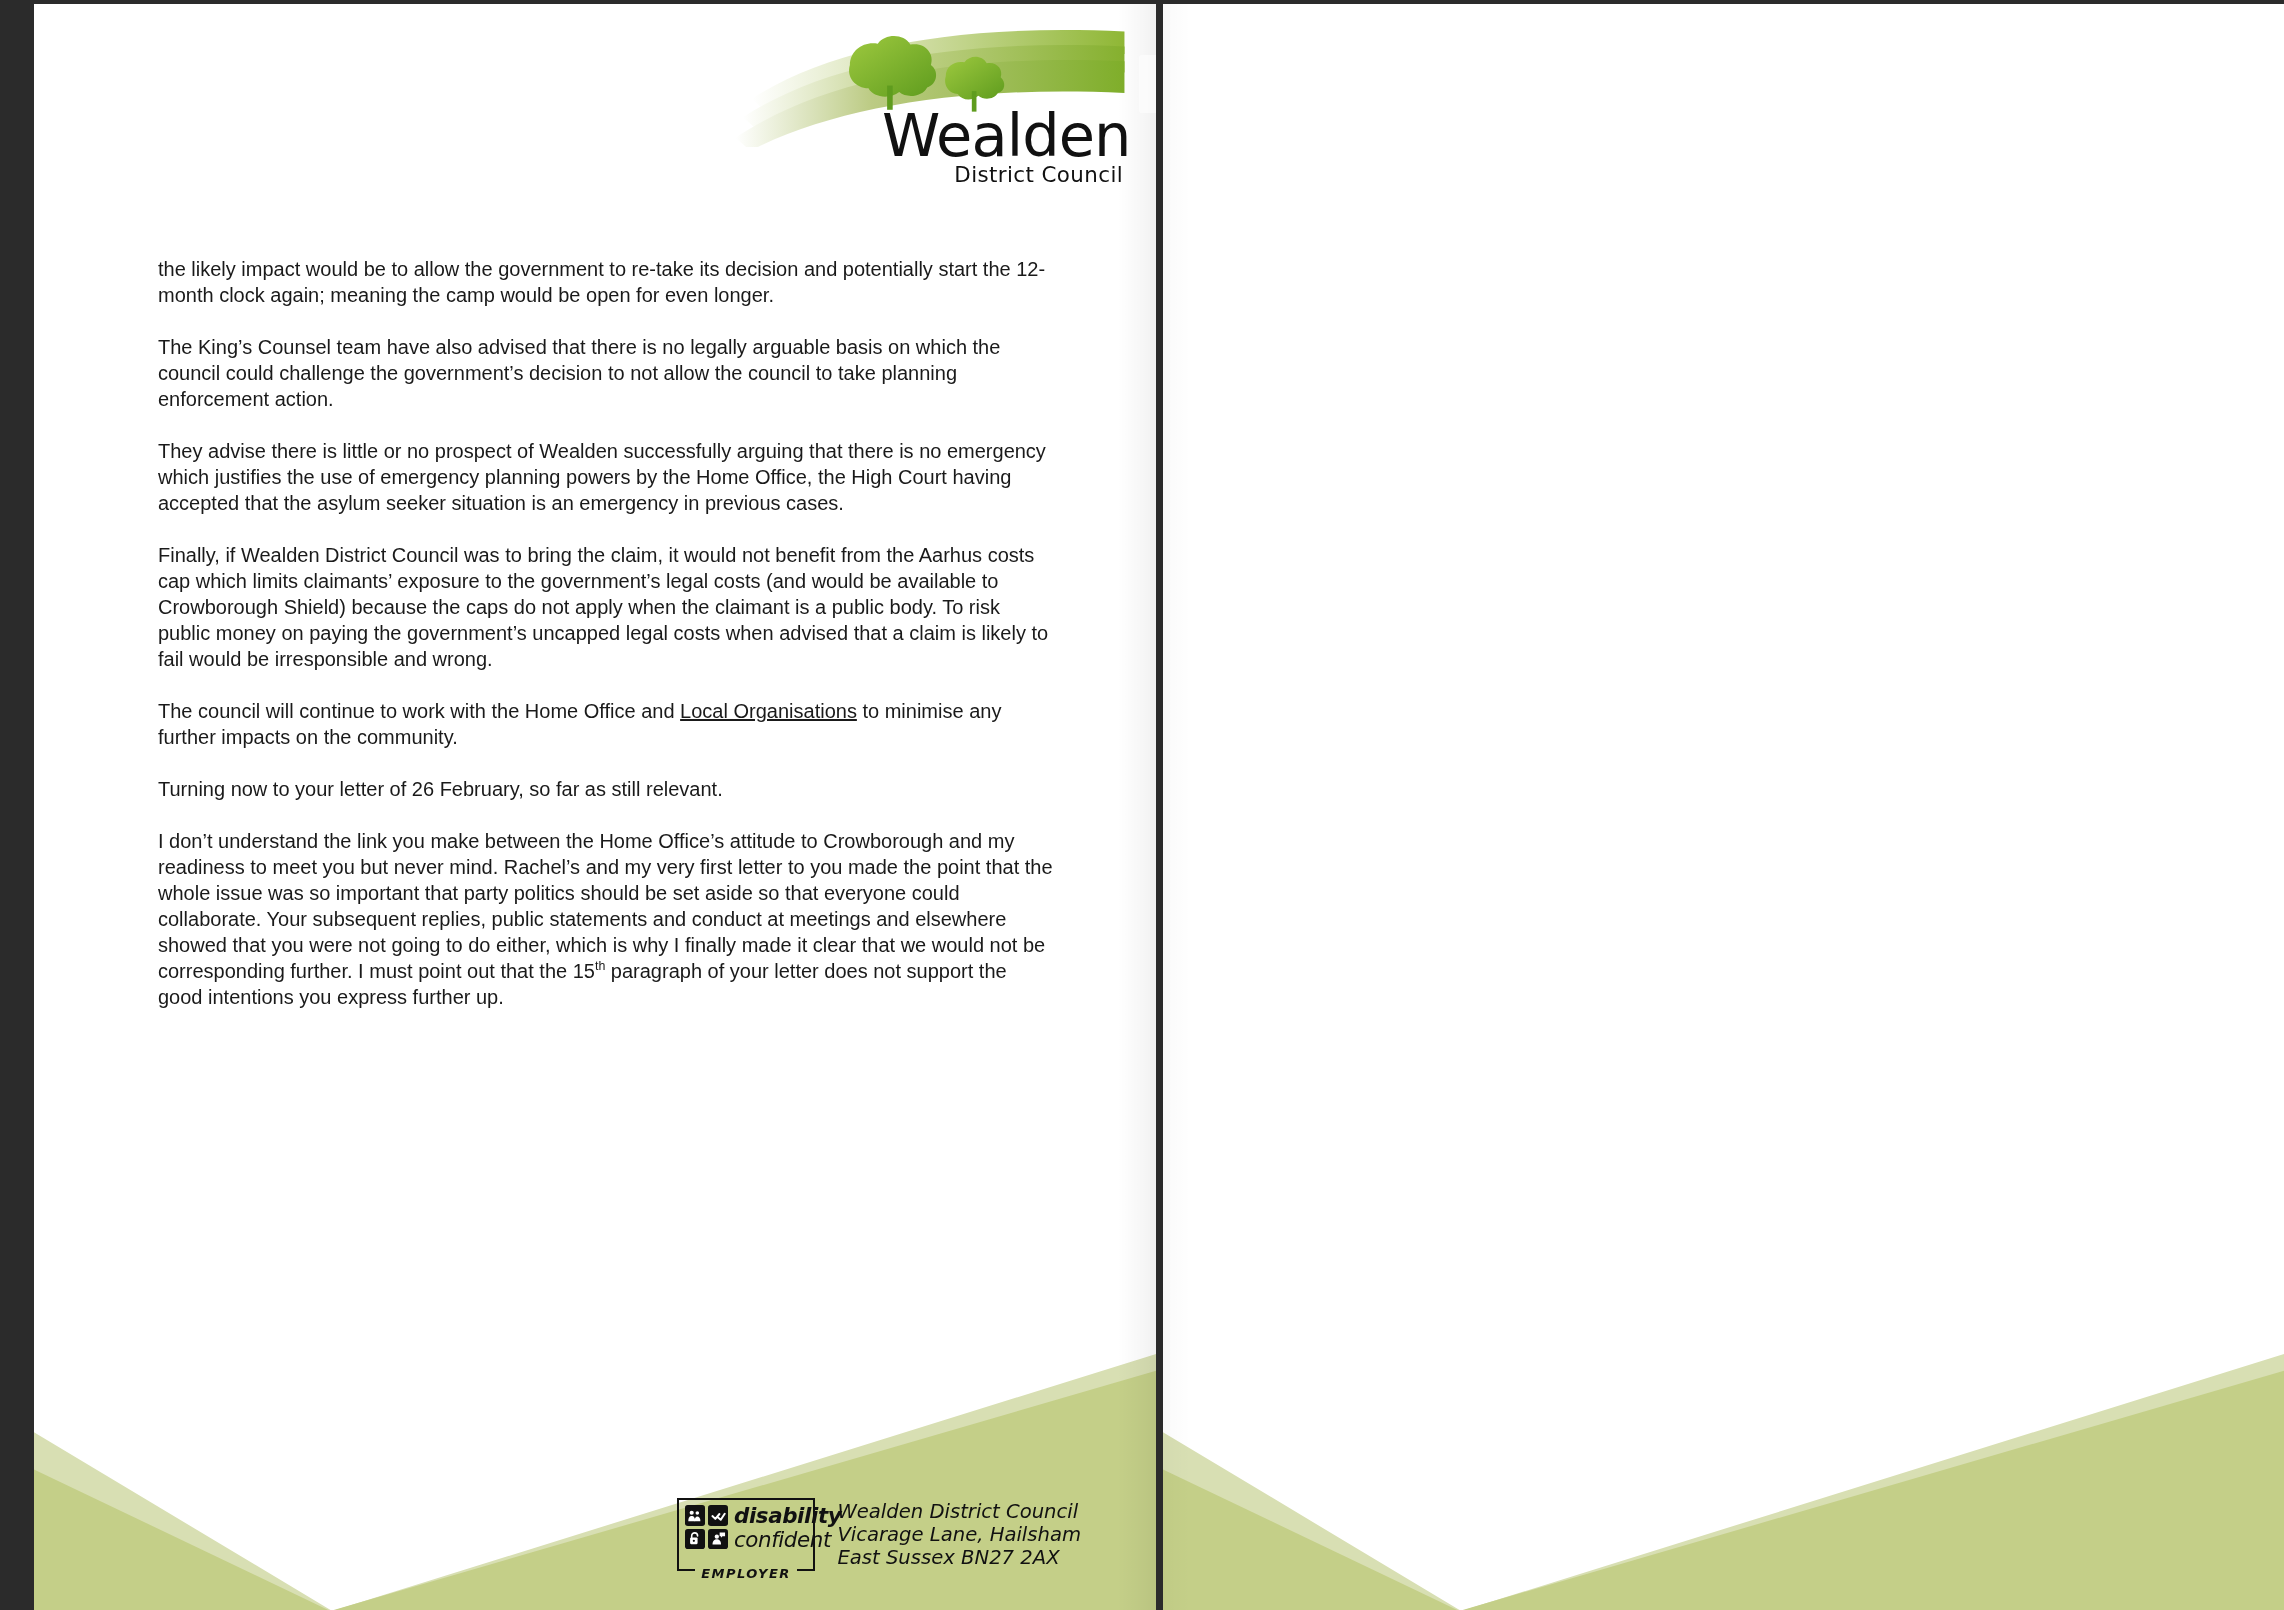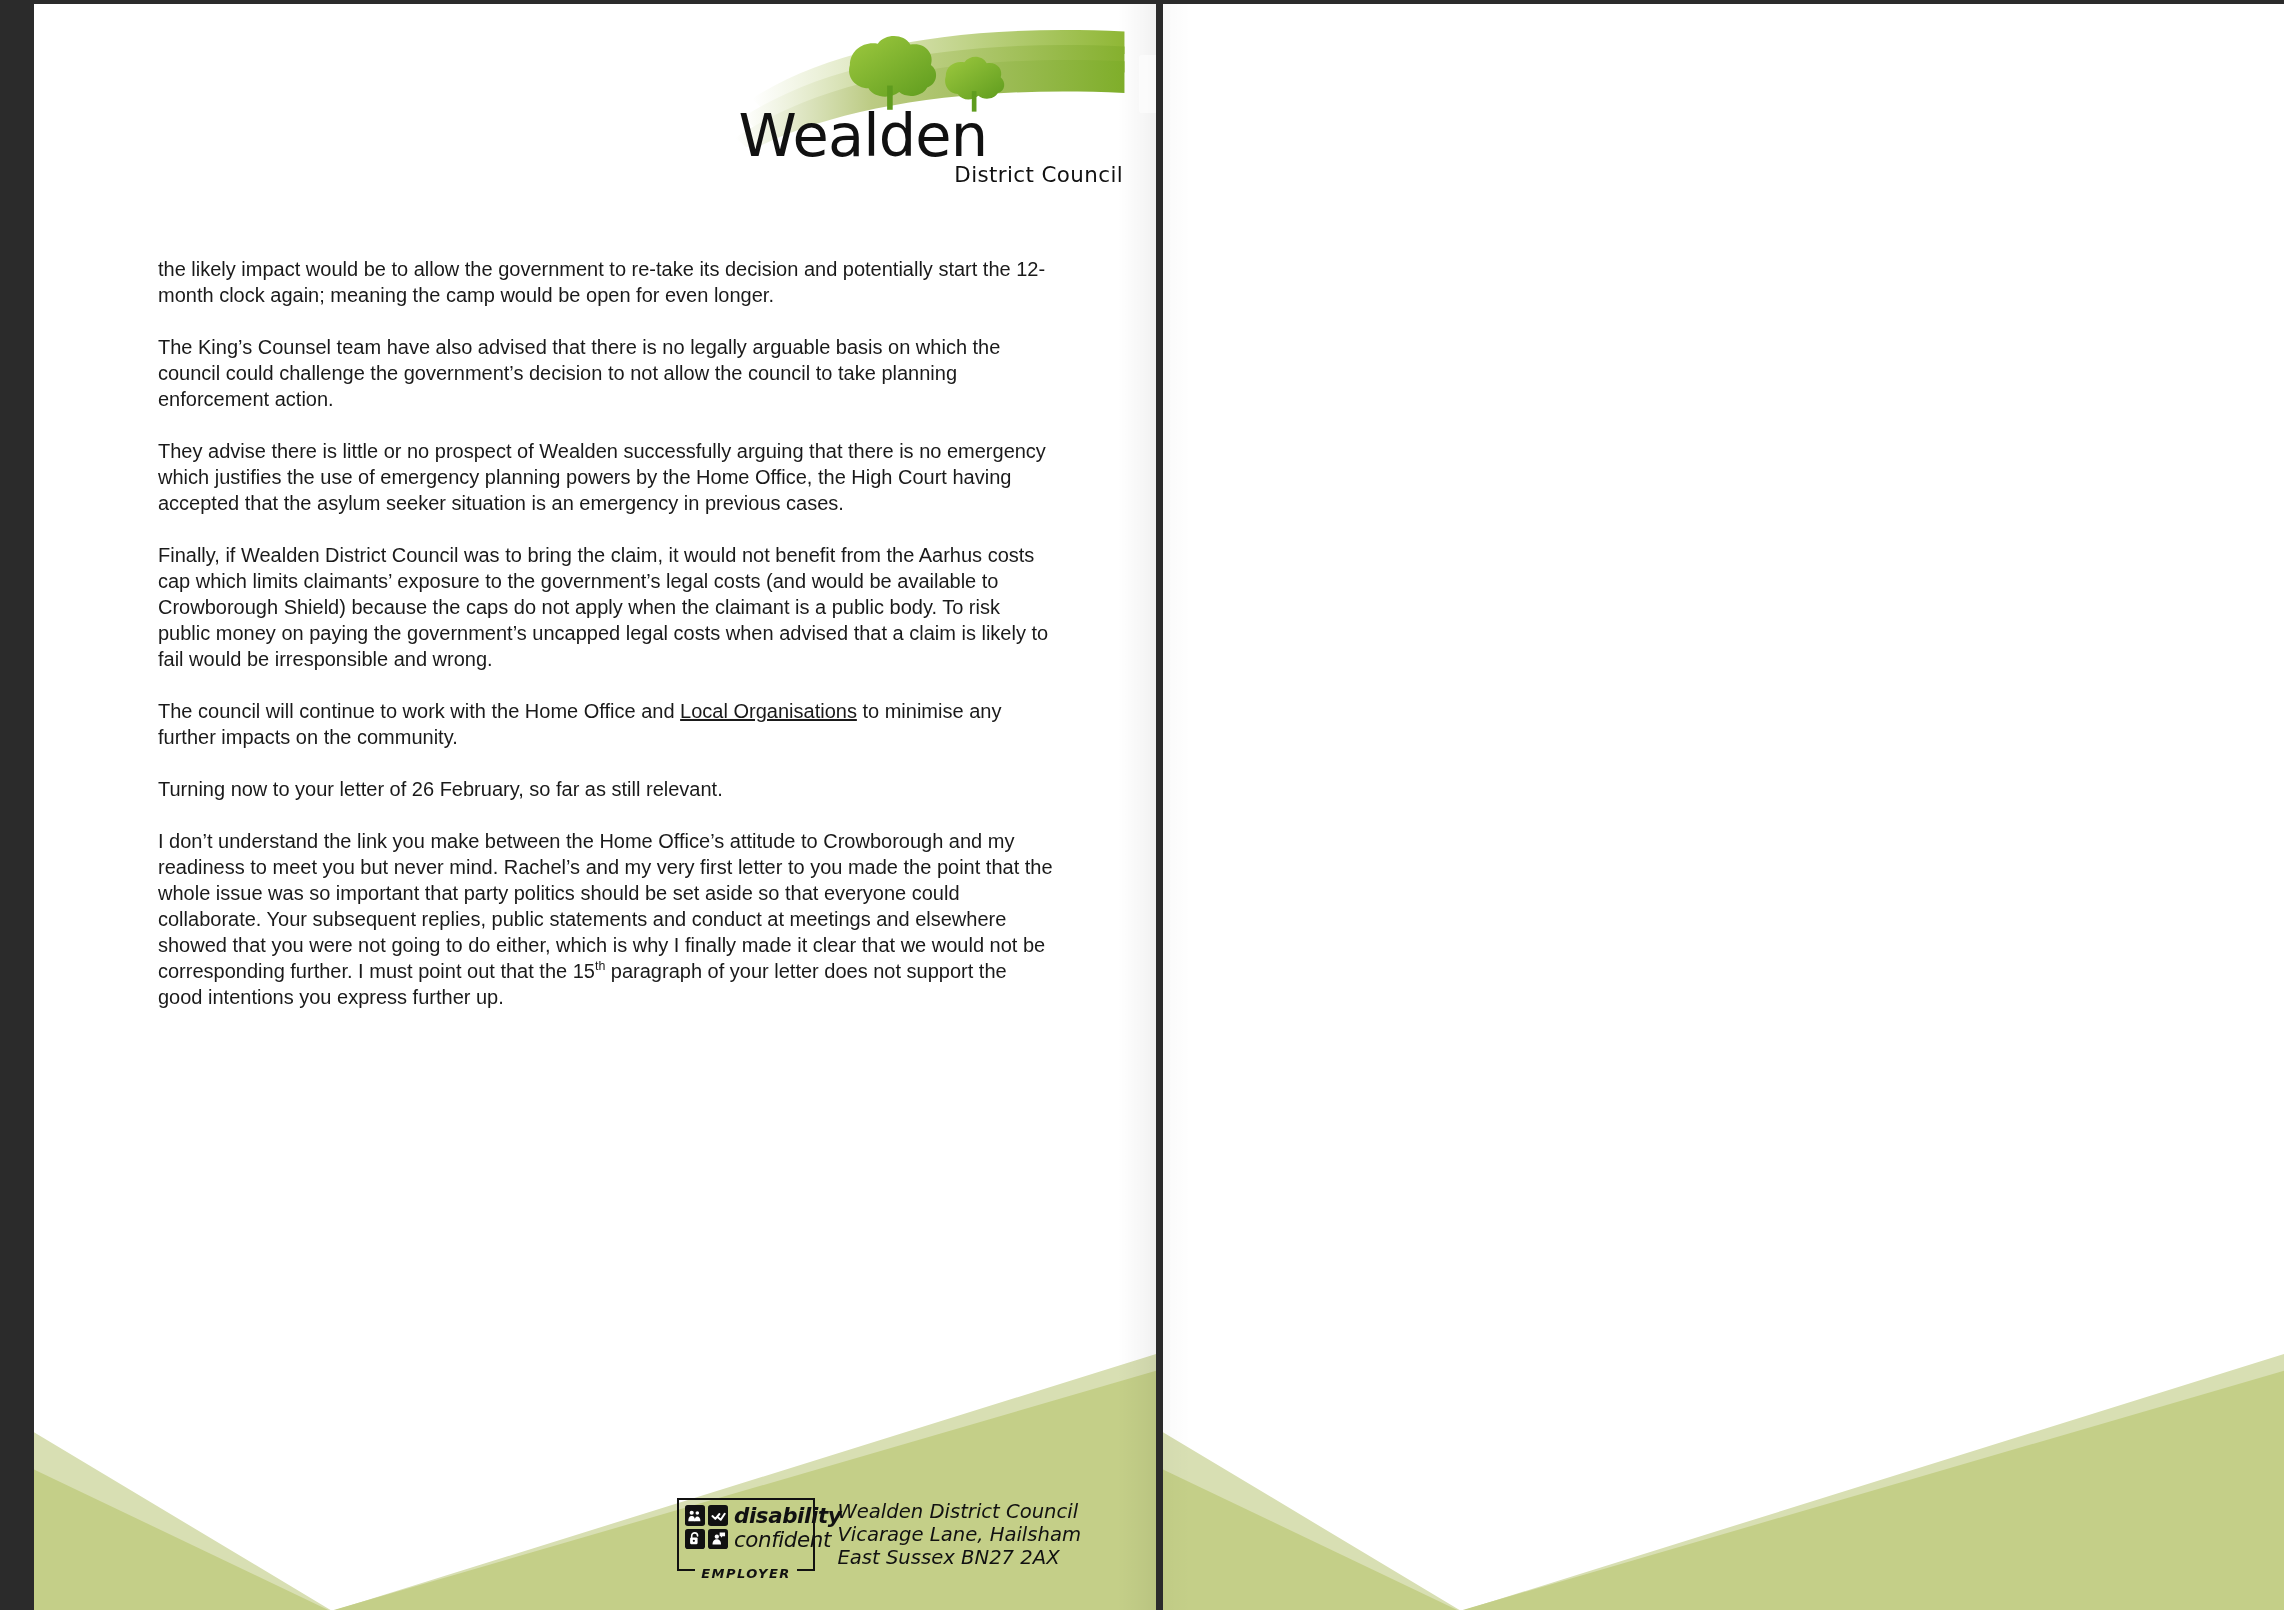--- a/index.html
+++ b/index.html
@@ -16,21 +16,21 @@
   #page-right{left:1163px;width:1121px;}
   .page-inner{position:absolute;inset:0;overflow:hidden;}
 
   
   .page-shade-r{position:absolute;top:0;right:0;width:39px;height:100%;
     background:linear-gradient(to right,rgba(0,0,0,0) 0%,rgba(0,0,0,0.035) 70%,rgba(0,0,0,0.055) 100%);}
   .page-shade-l{position:absolute;top:0;left:0;width:28px;height:100%;
     background:linear-gradient(to left,rgba(0,0,0,0) 0%,rgba(0,0,0,0.02) 100%);}
 
   
-  .logo{position:absolute;width:392px;height:168px;}
+  .logo{position:absolute;width:392px;height:168px;text-align:right;}
   #logo-left{left:699px;top:22.4px;}
   .logo svg{display:block;}
   .logo-word{
     position:absolute;left:5.6px;top:80px;width:100%;
     font-family:"DejaVu Sans", sans-serif;
     font-size:59px;letter-spacing:-0.9px;color:#111;line-height:1;
   }
   .logo-sub{
     position:absolute;right:1.9px;top:138px;
     font-family:"DejaVu Sans", sans-serif;

